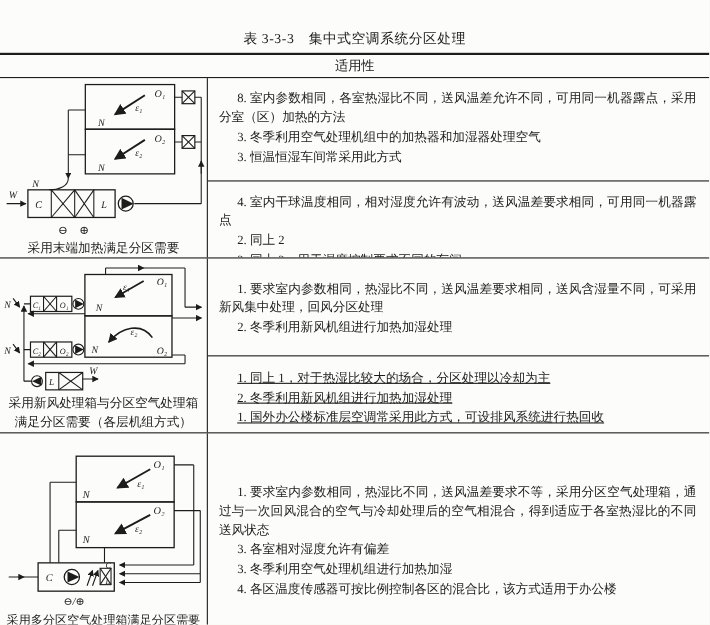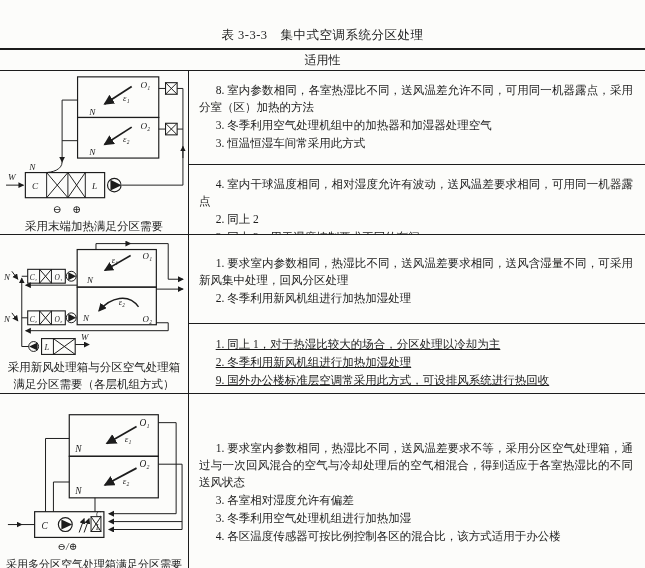--- a/index.html
+++ b/index.html
@@ -224,21 +224,21 @@
       </div>
       <div class="cell-right">
         <div class="subcell r2a">
           <p>1. 要求室内参数相同，热湿比不同，送风温差要求相同，送风含湿量不同，可采用新风集中处理，回风分区处理</p>
           <p>2. 冬季利用新风机组进行加热加湿处理</p>
         </div>
         <div class="subdivider"></div>
         <div class="subcell r2b">
           <p>1. 同上 1，对于热湿比较大的场合，分区处理以冷却为主</p>
           <p>2. 冬季利用新风机组进行加热加湿处理</p>
-          <p>9. 国外办公楼标准层空调常采用此方式，可设排风系统进行热回收</p>
+          <p>1. 国外办公楼标准层空调常采用此方式，可设排风系统进行热回收</p>
         </div>
       </div>
     </div>
 
     <div class="row row3">
       <div class="cell-left">
         <svg class="diagram d3" width="188" height="146" viewBox="0 0 190 146">
           <defs>
             <marker id="a3" markerWidth="7" markerHeight="7" refX="5.2" refY="3" orient="auto">
               <path d="M0,0 L6,3 L0,6 z" fill="#1c1c1c"></path>

